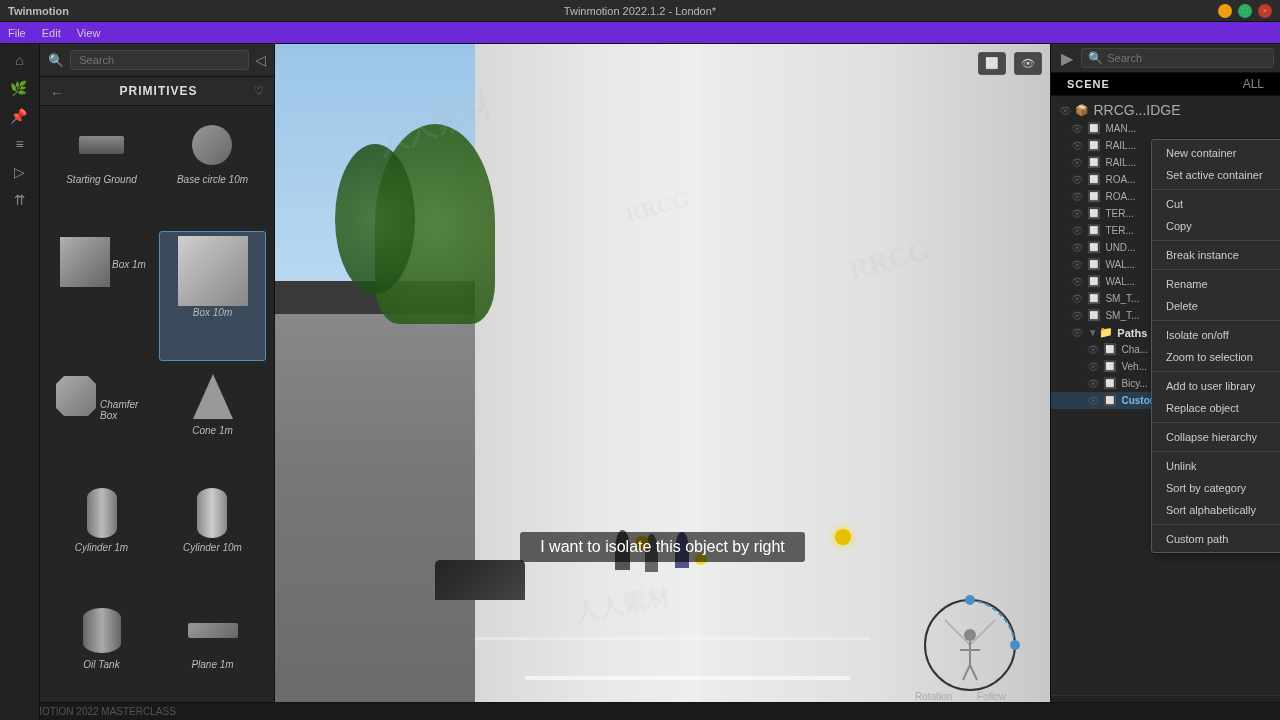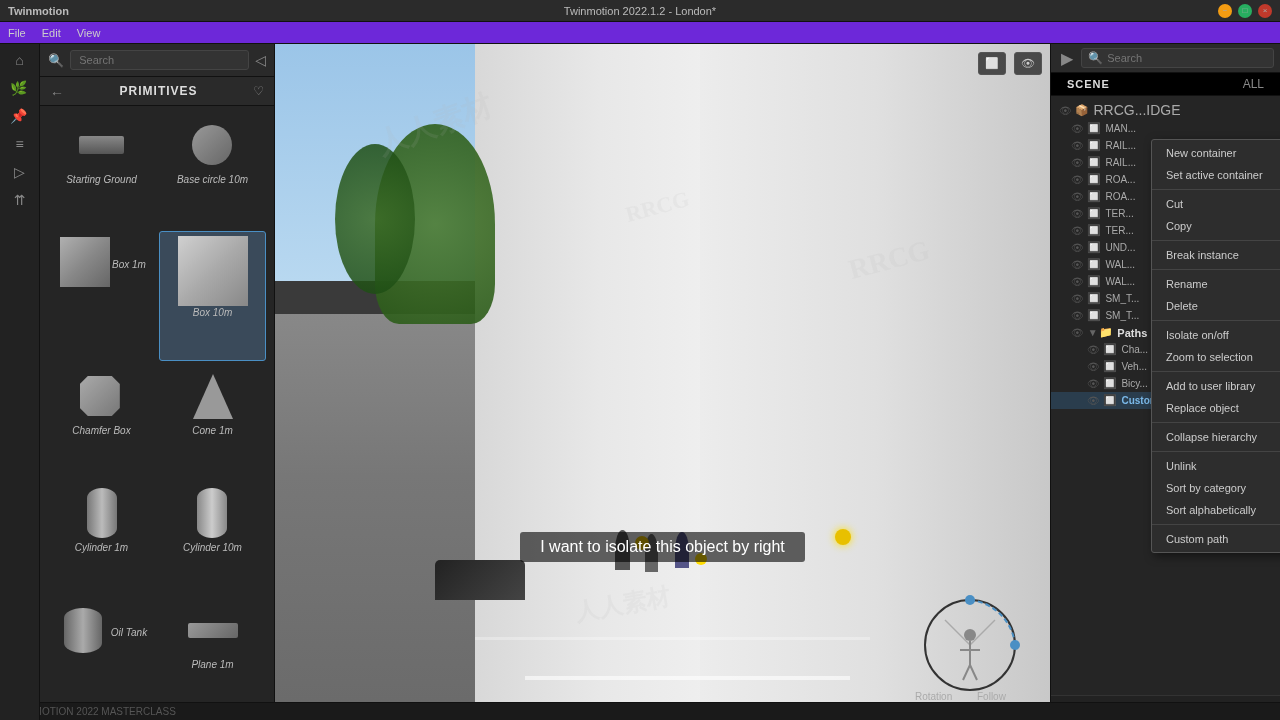--- a/index.html
+++ b/index.html
@@ -448,21 +448,21 @@
         <div class="prim-item selected">
           <div style="display:flex;flex-direction:column;align-items:center;">
             <div style="width:70px;height:65px;display:flex;align-items:center;justify-content:center;">
               <div class="shape-box-lg"></div>
             </div>
             <span class="prim-label">Box 10m</span>
           </div>
         </div>
 
         <div class="prim-item">
-          <div style="display:flex;flex-direction:column;align-items:flex-start;">
+          <div style="display:flex;align-items:flex-end;">
             <div style="width:55px;height:50px;display:flex;align-items:center;justify-content:center;">
               <div class="shape-chamfer"></div>
             </div>
             <span class="prim-label">Chamfer Box</span>
           </div>
         </div>
 
         <div class="prim-item">
           <div style="display:flex;flex-direction:column;align-items:center;">
             <div style="width:55px;height:50px;display:flex;align-items:center;justify-content:center;">
@@ -484,21 +484,21 @@
         <div class="prim-item">
           <div style="display:flex;flex-direction:column;align-items:center;">
             <div style="width:55px;height:50px;display:flex;align-items:center;justify-content:center;">
               <div class="shape-cylinder-lg"></div>
             </div>
             <span class="prim-label">Cylinder 10m</span>
           </div>
         </div>
 
         <div class="prim-item">
-          <div style="display:flex;flex-direction:row;align-items:center;">
+          <div style="display:flex;flex-direction:column;align-items:center;">
             <div style="width:55px;height:50px;display:flex;align-items:center;justify-content:center;">
               <div style="width:38px;height:45px;background:linear-gradient(90deg,#666,#aaa,#666);border-radius:50% 50% 50% 50% / 10px;"></div>
             </div>
             <span class="prim-label">Oil Tank</span>
           </div>
         </div>
 
         <div class="prim-item">
           <div style="display:flex;flex-direction:column;align-items:center;">
             <div style="width:55px;height:50px;display:flex;align-items:center;justify-content:center;">

